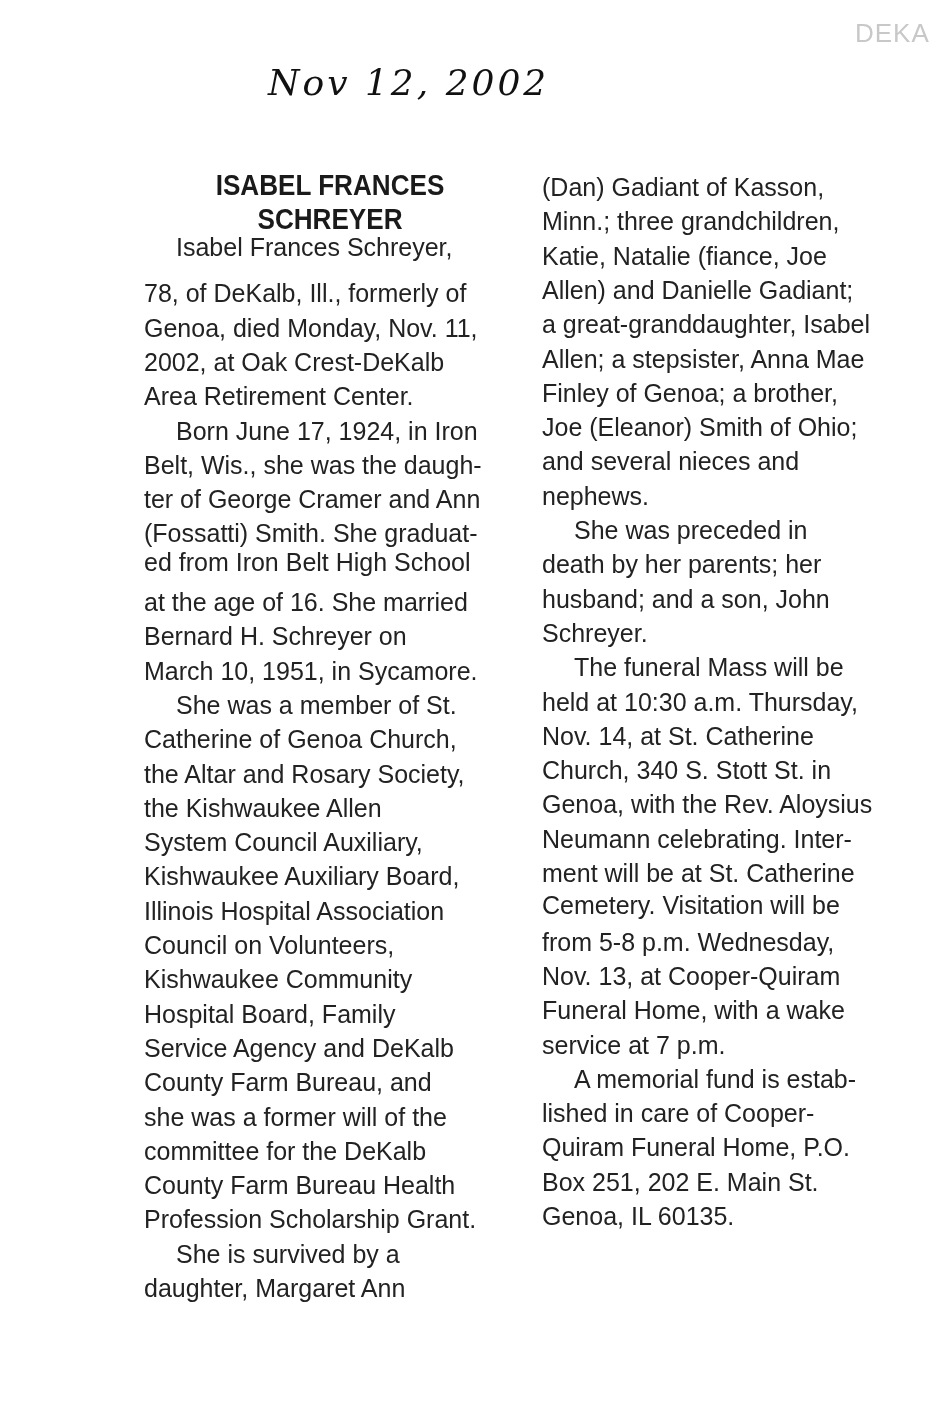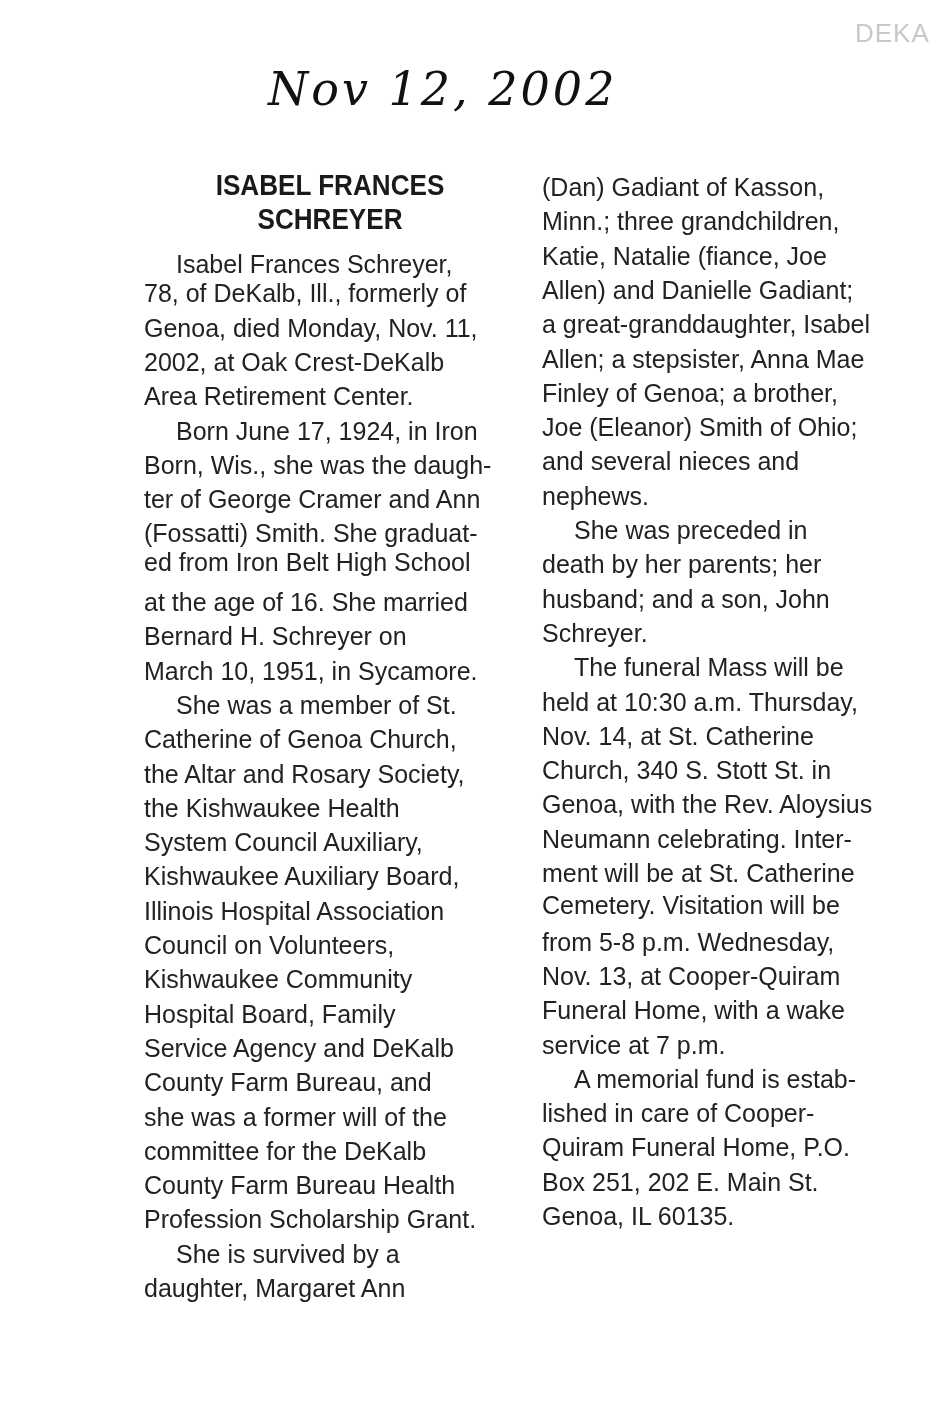--- a/index.html
+++ b/index.html
@@ -1,55 +1,55 @@
 <!DOCTYPE html>
 <html><head>
 <meta charset="utf-8">
 <style>
   html, body { margin: 0; padding: 0; background: #ffffff; }
   body { width: 930px; height: 1409px; position: relative; overflow: hidden;
          font-family: "Liberation Sans", sans-serif; color: #1e1e1e; }
   .stamp { position: absolute; left: 855px; top: 18px; font-size: 26px; letter-spacing: 1px;
            color: #c8c8c8; font-family: "Liberation Sans", sans-serif; }
   .handwritten { position: absolute; left: 268px; top: 62px; font-family: "DejaVu Serif", serif;
-                 font-style: italic; font-size: 46px; color: #111; letter-spacing: 3px; }
+                 font-style: italic; font-size: 36px; color: #111; letter-spacing: 3px; }
   .headline { position: absolute; left: 145px; width: 370px; text-align: center; font-weight: bold;
               font-size: 29px; line-height: 34px; color: #1a1a1a; transform: scaleX(0.9); transform-origin: center; }
   .line { position: absolute; font-size: 25px; line-height: 30px; white-space: nowrap; color: #222; }
   .col1 { left: 144px; }
   .col2 { left: 542px; }
   .indent { padding-left: 32px; }
 </style>
 </head>
 <body>
 
 <div class="stamp">DEKA</div>
 <div class="handwritten">Nov 12, 2002</div>
 
 <div class="headline" style="top:168px">ISABEL FRANCES</div>
 <div class="headline" style="top:202px">SCHREYER</div>
 
 <div id="col1">
-    <div class="line col1 indent" style="top: 249px; text-align: center;">Isabel Frances Schreyer,</div>
+    <div class="line col1 indent" style="top: 232px; text-align: center;">Isabel Frances Schreyer,</div>
     <div class="line col1" style="top: 278.3px;">78, of DeKalb, Ill., formerly of</div>
     <div class="line col1" style="top: 312.6px;">Genoa, died Monday, Nov. 11,</div>
     <div class="line col1" style="top: 346.9px;">2002, at Oak Crest-DeKalb</div>
     <div class="line col1" style="top: 381.2px;">Area Retirement Center.</div>
     <div class="line col1 indent" style="top: 415.5px;">Born June 17, 1924, in Iron</div>
-    <div class="line col1" style="top: 449.8px;">Born, Wis., she was the daugh-</div>
+    <div class="line col1" style="top: 449.8px;">Belt, Wis., she was the daugh-</div>
     <div class="line col1" style="top: 484.1px;">ter of George Cramer and Ann</div>
     <div class="line col1" style="top: 518.4px;">(Fossatti) Smith. She graduat-</div>
     <div class="line col1" style="top: 547px;">ed from Iron Belt High School</div>
     <div class="line col1" style="top: 587px;">at the age of 16. She married</div>
     <div class="line col1" style="top: 621.3px;">Bernard H. Schreyer on</div>
     <div class="line col1" style="top: 655.6px;">March 10, 1951, in Sycamore.</div>
     <div class="line col1 indent" style="top: 689.9px;">She was a member of St.</div>
     <div class="line col1" style="top: 724.2px;">Catherine of Genoa Church,</div>
     <div class="line col1" style="top: 758.5px;">the Altar and Rosary Society,</div>
-    <div class="line col1" style="top: 792.8px;">the Kishwaukee Health</div>
+    <div class="line col1" style="top: 792.8px;">the Kishwaukee Allen</div>
     <div class="line col1" style="top: 827.1px;">System Council Auxiliary,</div>
     <div class="line col1" style="top: 861.4px; text-align: right;">Kishwaukee Auxiliary Board,</div>
     <div class="line col1" style="top: 895.7px;">Illinois Hospital Association</div>
     <div class="line col1" style="top: 930px;">Council on Volunteers,</div>
     <div class="line col1" style="top: 964.3px;">Kishwaukee Community</div>
     <div class="line col1" style="top: 998.6px;">Hospital Board, Family</div>
     <div class="line col1" style="top: 1032.9px;">Service Agency and DeKalb</div>
     <div class="line col1" style="top: 1067.2px;">County Farm Bureau, and</div>
     <div class="line col1" style="top: 1101.5px;">she was a former will of the</div>
     <div class="line col1" style="top: 1135.8px;">committee for the DeKalb</div>

